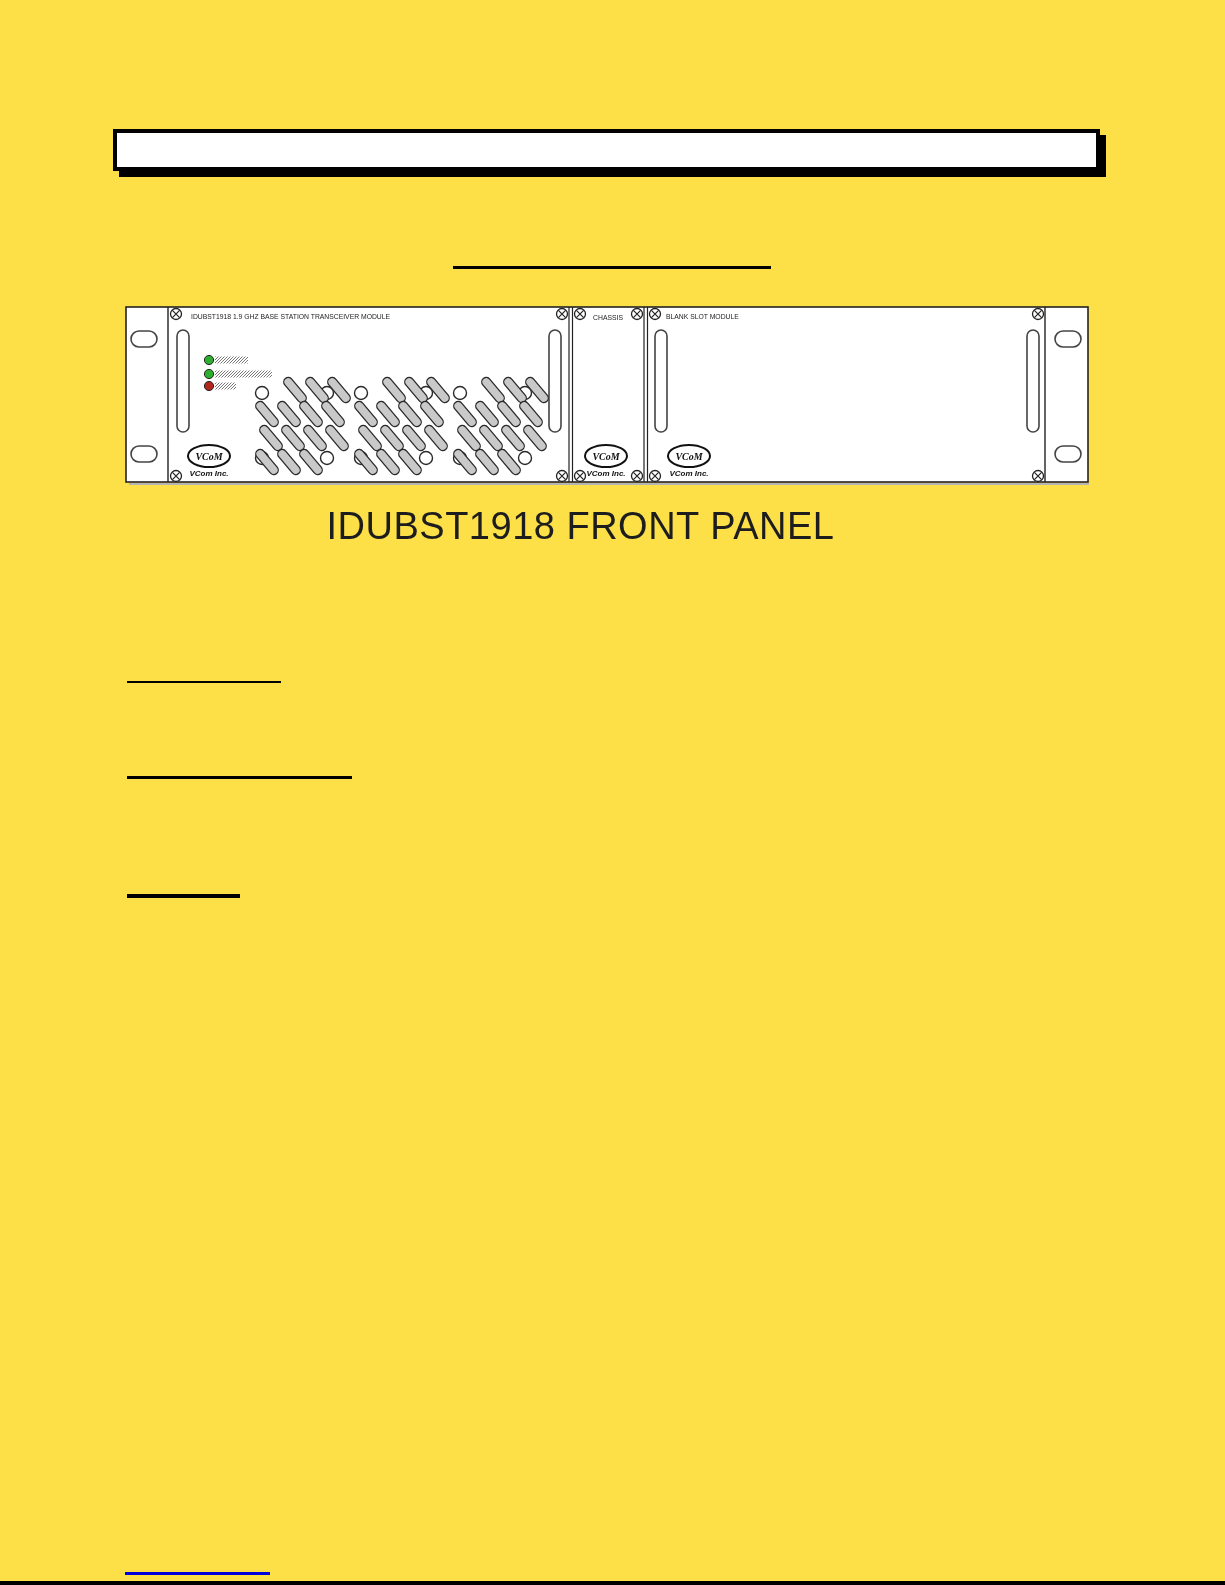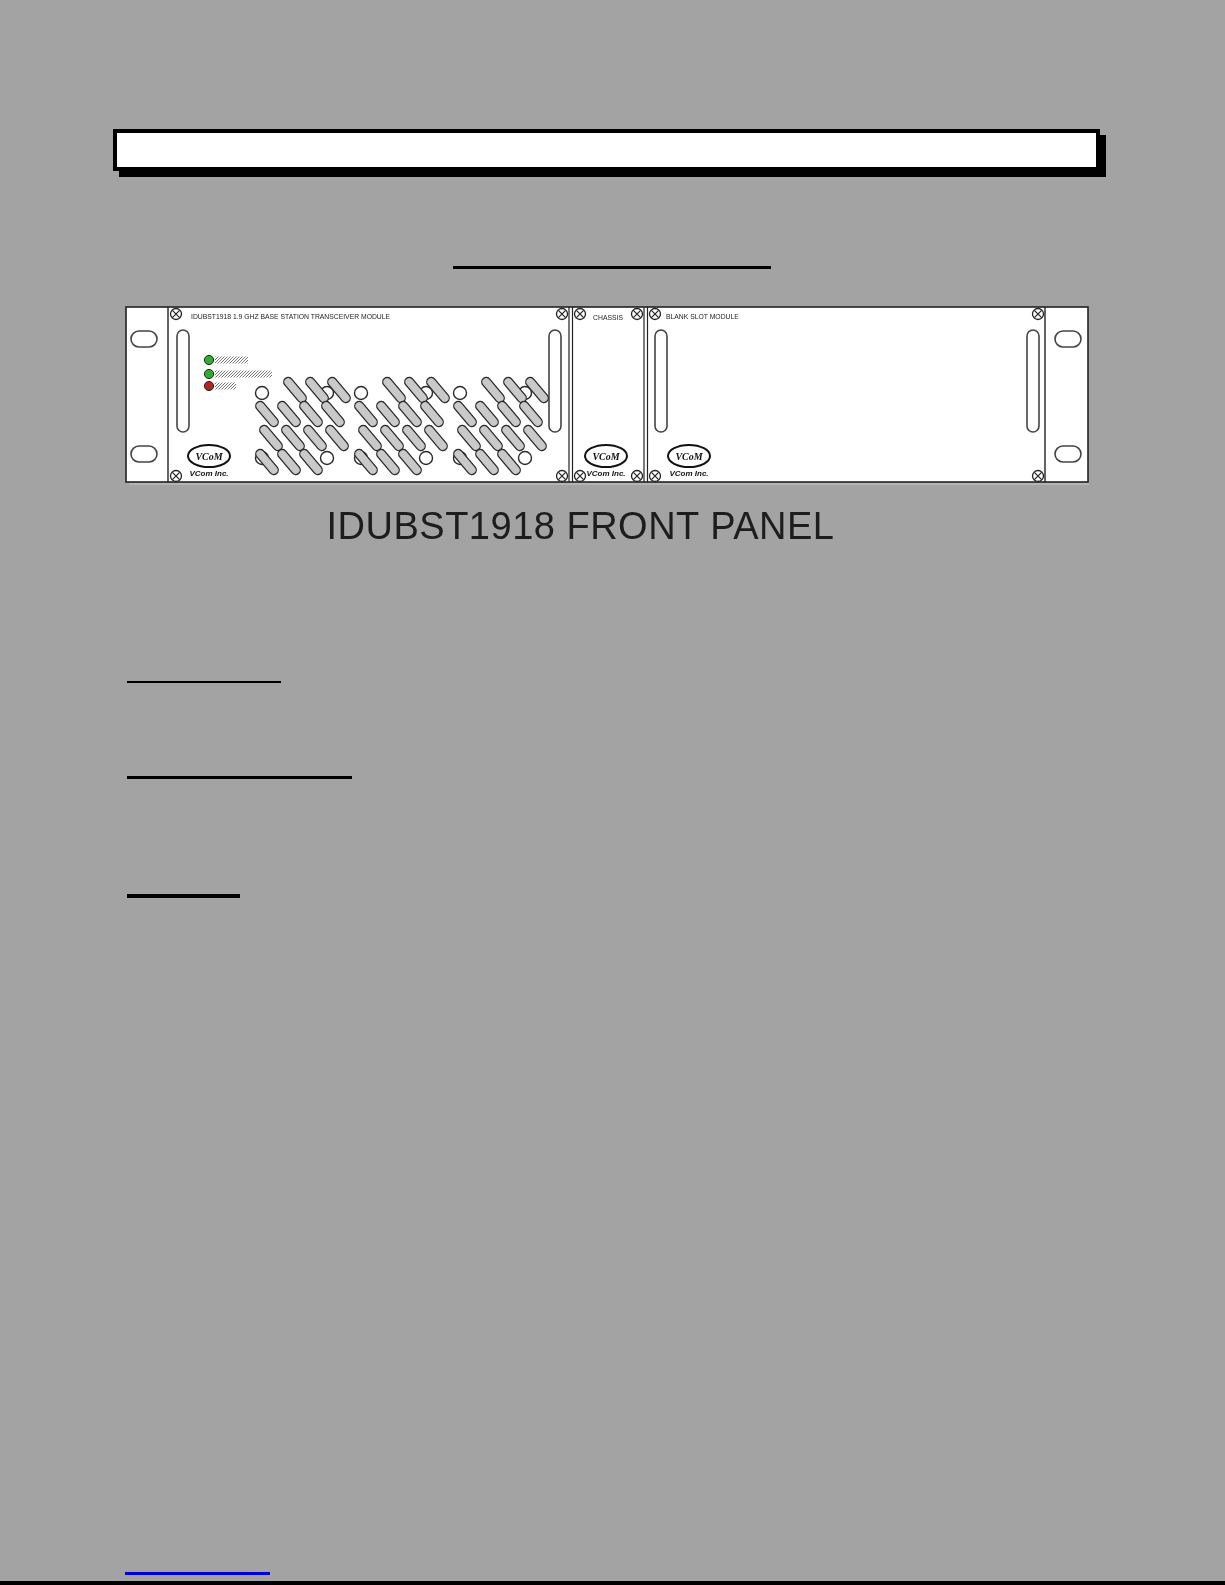--- a/index.html
+++ b/index.html
@@ -1,17 +1,17 @@
 <!DOCTYPE html>
 <html><head>
 <meta charset="utf-8">
 <style>
   html,body{margin:0;padding:0;background:#fff;}
   #page{
-    position:relative;width:1225px;height:1585px;background:#a3a3a3;
+    position:relative;width:1225px;height:1585px;background:#fde047;
     font-family:"Liberation Sans",sans-serif;overflow:hidden;
   }
   
   .title-box{
     position:absolute;left:113px;top:129px;width:979px;height:34px;
     border:4px solid #000;background:#fff;box-shadow:6px 6px 0 #000;
   }
   
   .rule{position:absolute;background:#000;}
   .rule-center{left:453px;top:266px;width:318px;height:3px;}

